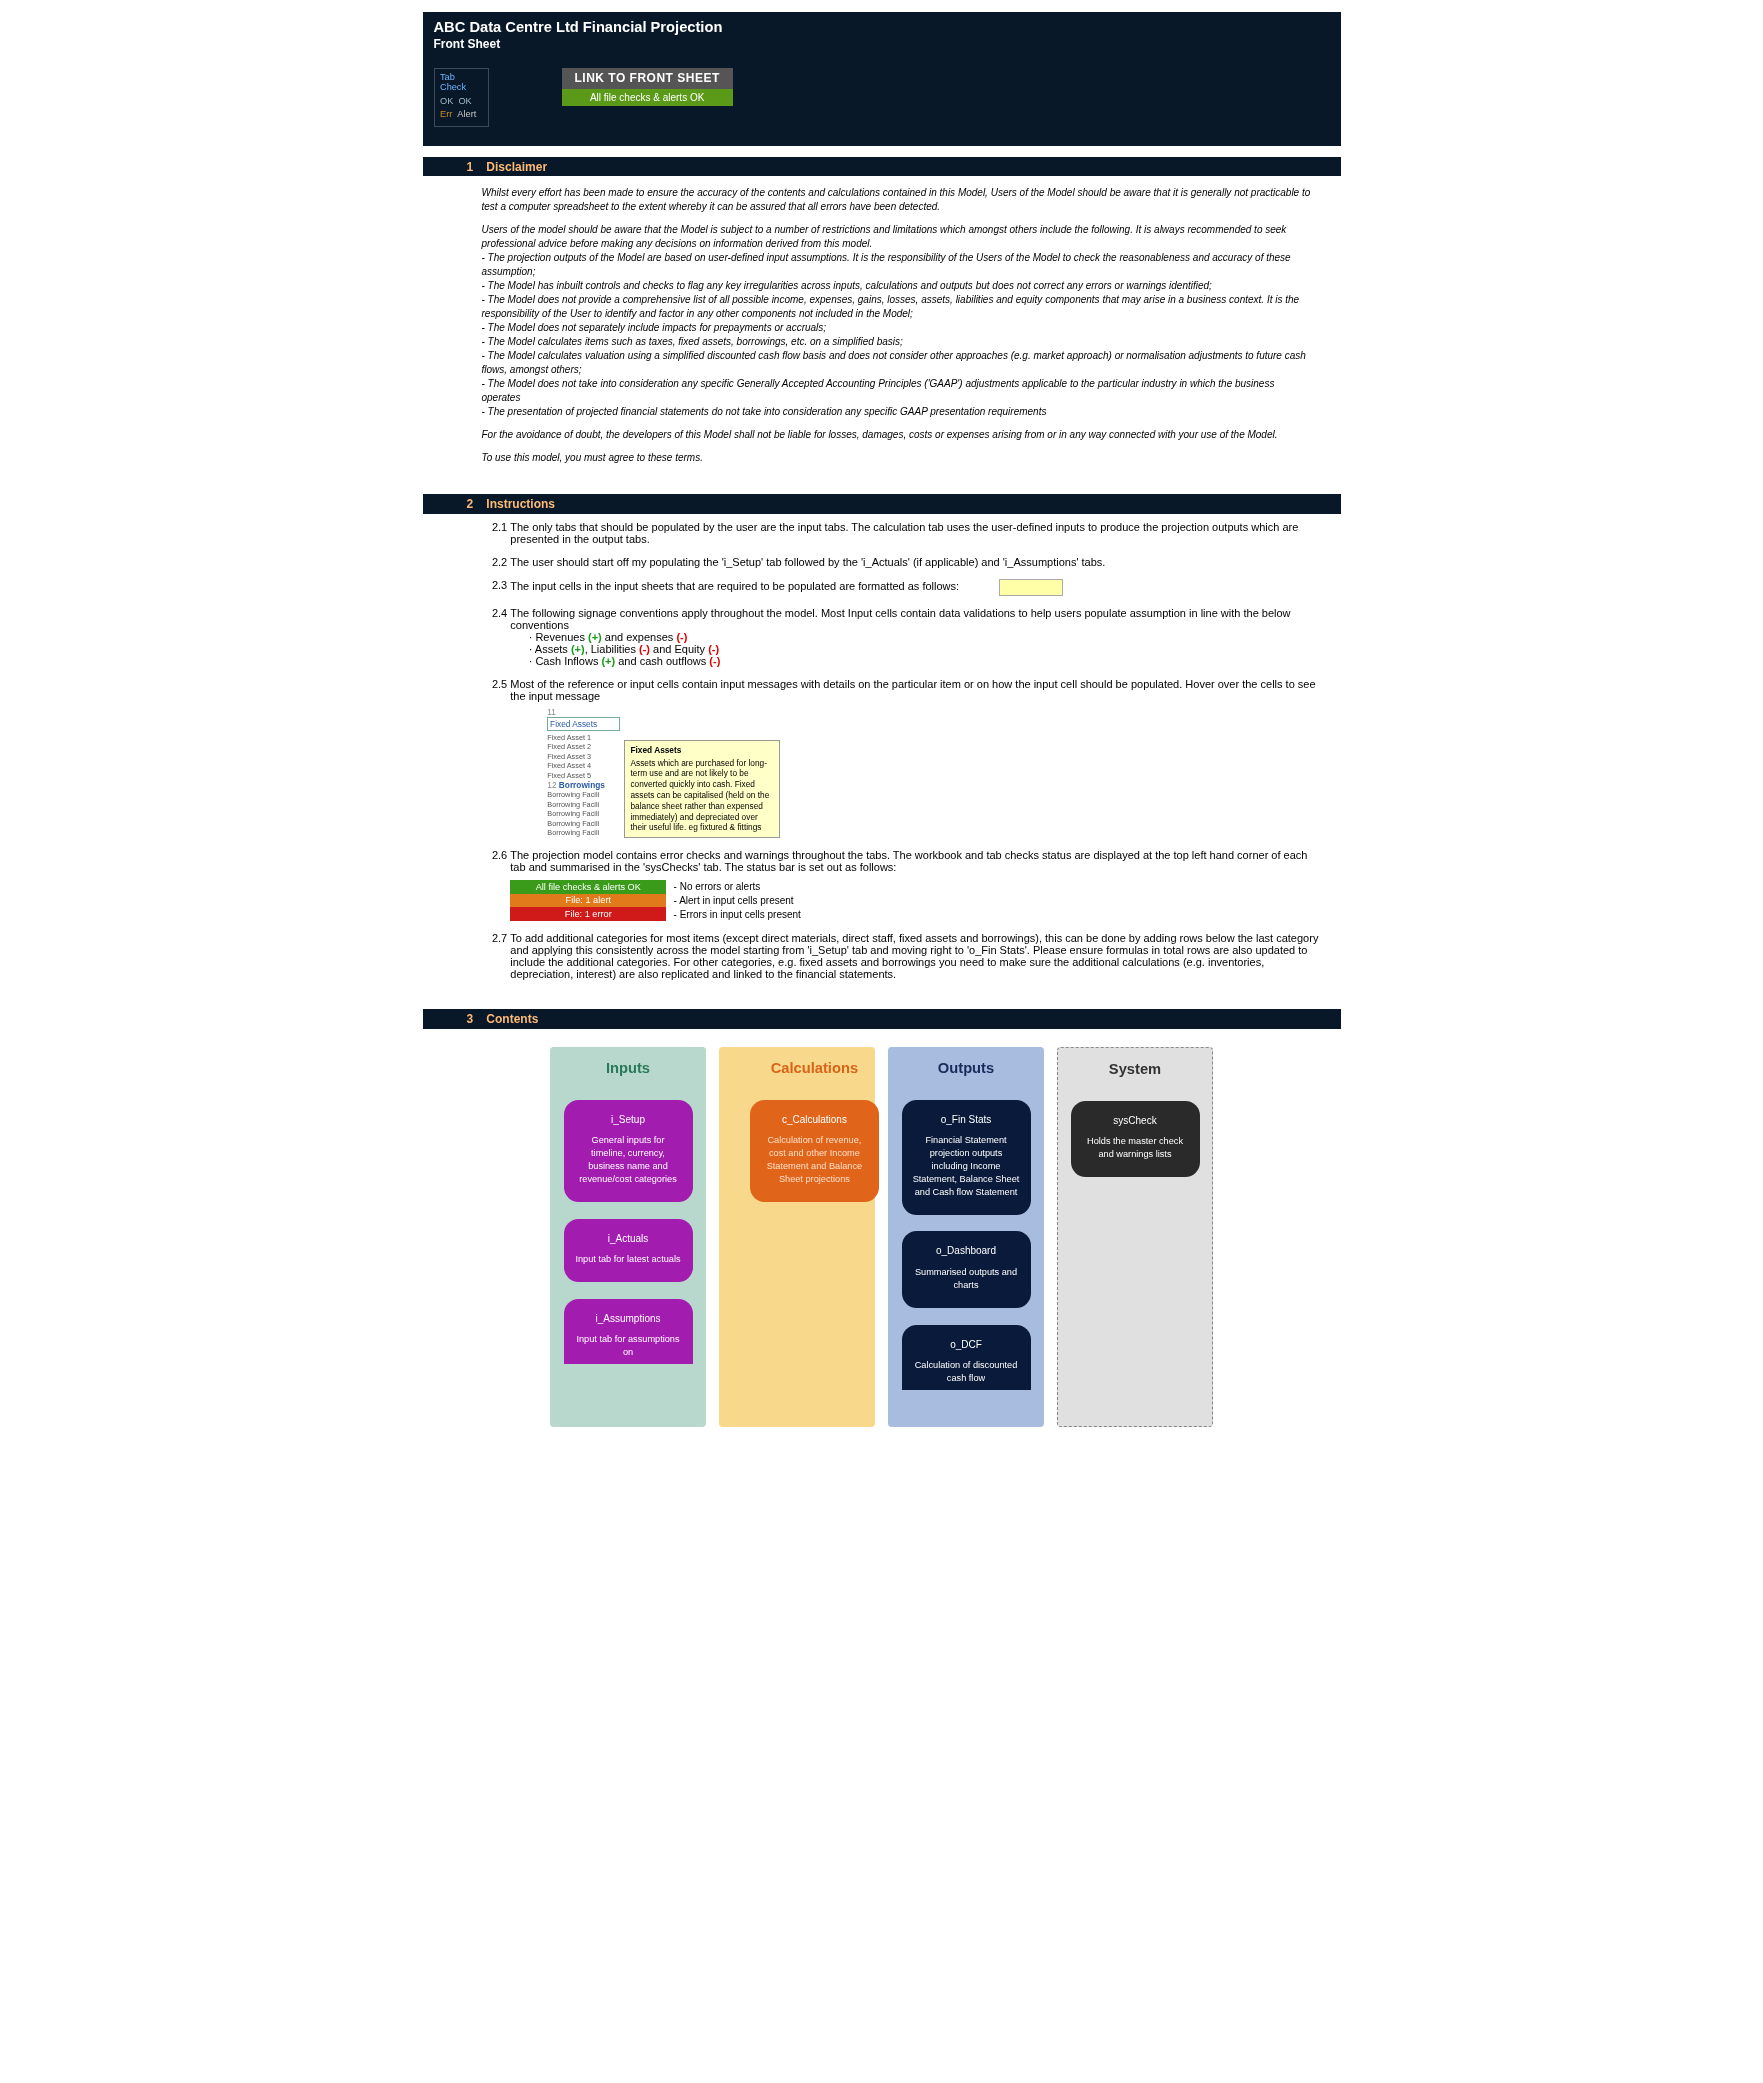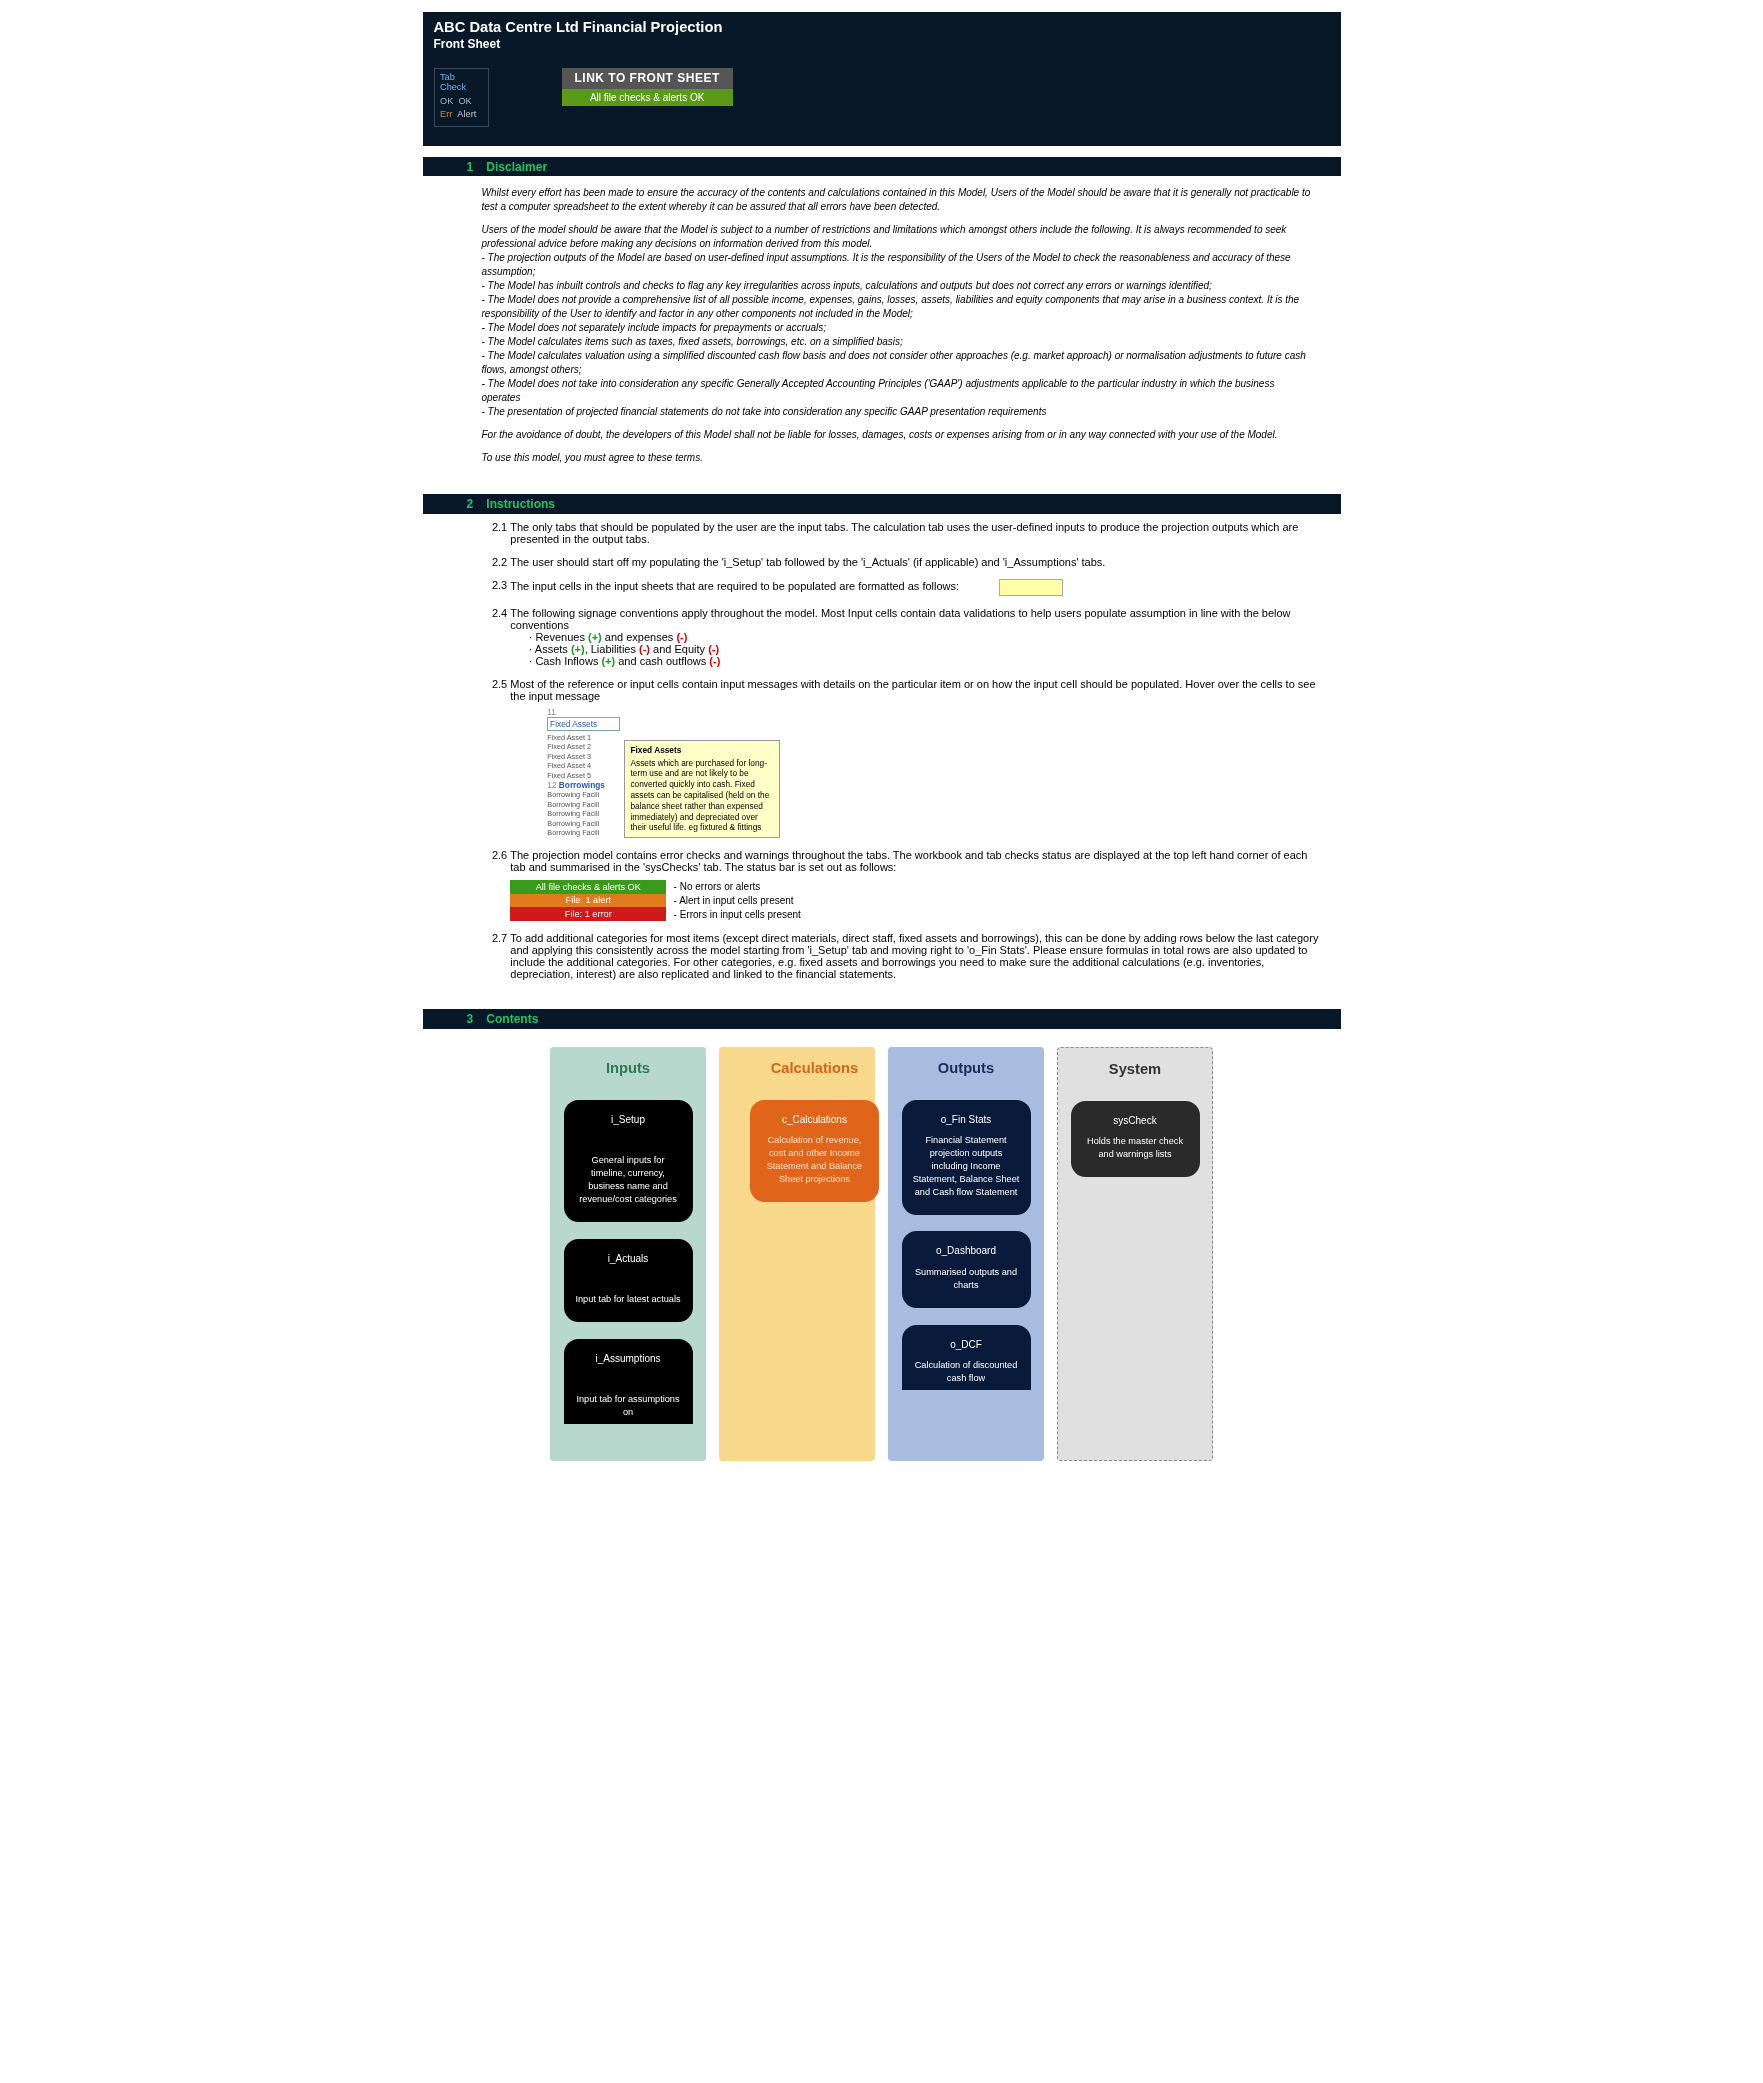--- a/index.html
+++ b/index.html
@@ -12,21 +12,21 @@
   .header-row { display: flex; align-items: flex-start; gap: 73px; margin-top: 16.5px; }
   .tabcheck { border: 0.9px solid #3a4a5a; padding: 3.7px 5.5px 5.5px 5.5px; font-size: 9.2px; width: 55px; }
   .tabcheck .tc-title { color: #6fb5ff; margin-bottom: 2.8px; font-size:9.2px;}
   .tabcheck .tc-row { color: #9fb9c9; font-size:9.2px; line-height:1.4;}
   .tabcheck .tc-err { color: #d08a2a; }
   .tabcheck .tc-alert { color: #c7c7c7; }
   .linkbox { }
   .linkbox .lk1 { background: #555; color: #fff; text-align: center; padding: 3.7px 13px; font-weight: bold; font-size: 12px; letter-spacing: 0.5px;}
   .linkbox .lk2 { background: #5a9a18; color: #fff; text-align: center; padding: 2.8px 13px; font-size: 10px; }
 
-  .section-bar { background: #081828; color: #22c55e; padding: 2.8px 0 2.8px 44px; font-weight: bold; font-size: 12px; margin-top: 11px; }
+  .section-bar { background: #081828; color: #fdba74; padding: 2.8px 0 2.8px 44px; font-weight: bold; font-size: 12px; margin-top: 11px; }
   .section-bar .num { display:inline-block; width:16.5px; }
 
   .disclaimer { padding: 9.2px 26px 9.2px 59px; font-style: italic; font-size: 10px; line-height: 1.4; }
   .disclaimer p { margin-bottom: 9.2px; }
 
   .instr { padding: 7.3px 18.4px 7.3px 18.4px; }
   .instr-row { display: flex; gap: 18.4px; margin-bottom: 11px; font-size:11px; }
   .instr-num { width: 44px; padding-left: 51px; font-size:11px; flex-shrink:0; }
   .instr-body { flex: 1; }
   .sign-list { margin-left: 18.4px; }
@@ -58,21 +58,21 @@
   .col.inputs h3 { color:#2a7a5a; }
   .col.calcs { background:#f8d88a;padding-left:44px; }
   .col.calcs h3 { color:#d8641a; }
   .col.outputs { background:#a8bce0; }
   .col.outputs h3 { color:#1a2a5a; }
   .col.system { background:#e0e0e0; border:1.8px dashed #888; }
   .col.system h3 { color:#333; }
   .card { width:129px; border-radius:14.7px; padding:13px 11px 16.5px 11px; color:#fff; font-size:9.2px; line-height:1.4; display:flex; flex-direction:column; align-items:center;}
   .card .title { font-size:10px; margin-bottom:7.3px; text-align:center;}
   .card .desc { font-size:9.2px; text-align:center; width:100%;}
-  .card.input { background:#000000;gap:20px; }
+  .card.input { background:#a21caf; }
   .card.calc { background:#e0641a; }
   .card.calc .desc { color:#ffe0c8; }
   .card.output { background:#0a1a3a; }
   .card.sys { background:#2a2a2a; }
   .card.cut { border-bottom-left-radius:0; border-bottom-right-radius:0; padding-bottom:5.5px;}
 </style>
 </head>
 <body>
 
 <div class="wrap">

